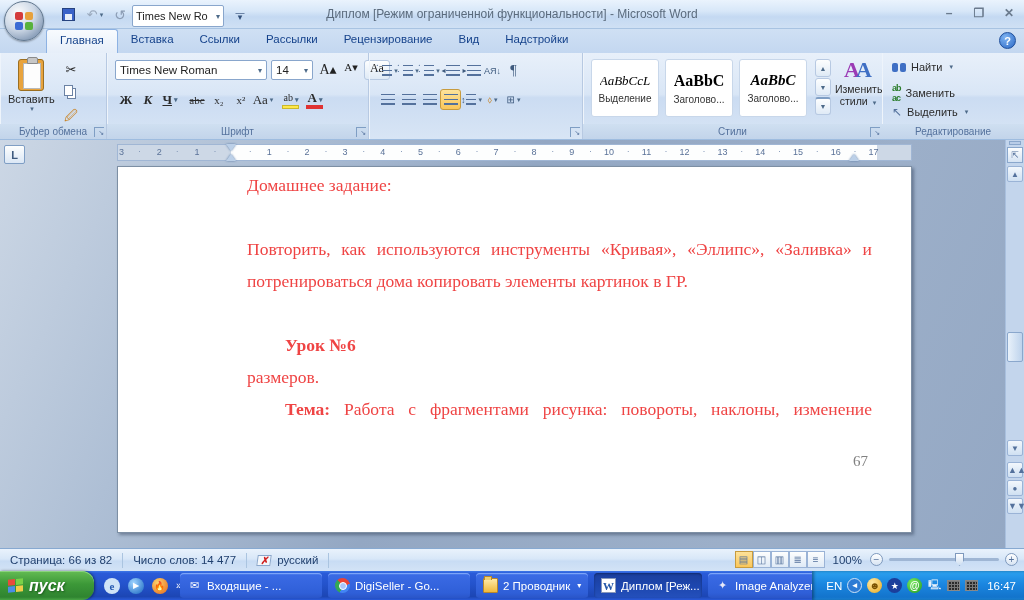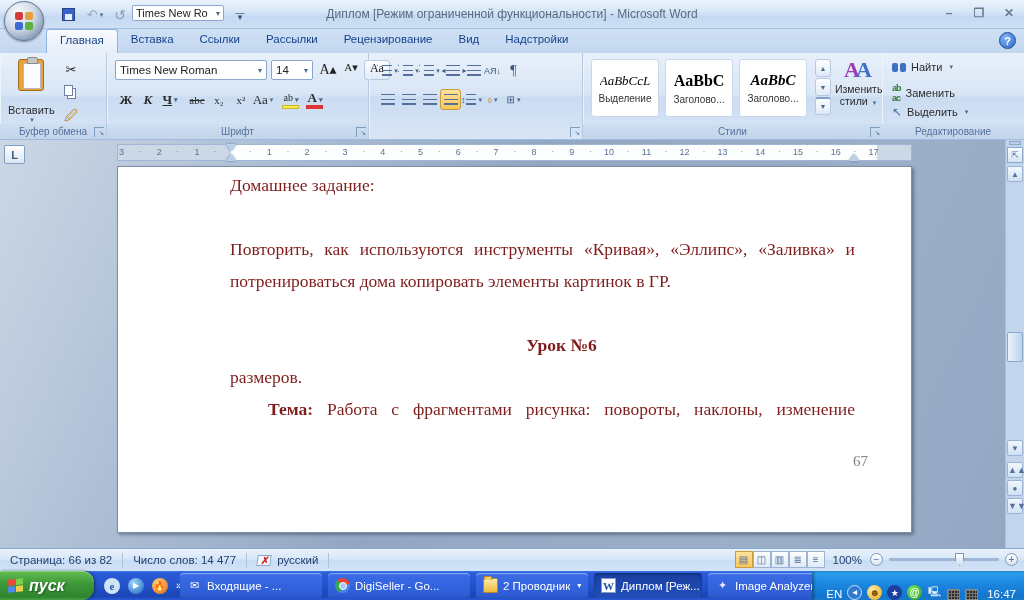--- a/index.html
+++ b/index.html
@@ -21,21 +21,21 @@
   #office-btn .logo i:nth-child(2){ background:#e7a13c; }
   #office-btn .logo i:nth-child(3){ background:#3c6bd4; }
   #office-btn .logo i:nth-child(4){ background:#58b23c; }
   .qat-btn { top:5px; height:19px; display:flex; align-items:center; justify-content:center;
     color:#33507a; font-size:13px; }
   #save-icon { left:58px; width:20px; }
   #save-icon .disk { width:13px; height:13px; background:#3a62c8; border:1px solid #27437f; position:relative; }
   #save-icon .disk::after { content:""; position:absolute; left:2px; bottom:0; width:7px; height:6px; background:#e8eef8; }
   #undo-btn { left:82px; width:26px; color:#9aa9bd; }
   #redo-btn { left:110px; width:20px; color:#8b9cb4; font-size:14px; }
-  #qat-font-box { left:132px; top:5px; width:92px; height:16px; background:#fff; border:1px solid #89a6cc;
+  #qat-font-box { left:132px; top:5px; width:92px; height:22px; background:#fff; border:1px solid #89a6cc;
     border-radius:2px; display:flex; align-items:center; padding:0 3px; font-size:11px; color:#222; }
   #qat-font-box .arrow { margin-left:auto; color:#4d6villa89; color:#4d6a89; font-size:8px; }
   #qat-more { left:232px; width:16px; font-size:9px; color:#33507a; flex-direction:column; line-height:4px; }
   #window-title { left:0; top:7px; width:1024px; text-align:center; color:#5b6b7d; font-size:12px; }
   .win-ctrls { right:6px; top:6px; display:flex; gap:12px; color:#6b7b8e; font-size:12px; font-weight:bold; }
   .win-ctrls span { width:18px; text-align:center; }
 
   
   #tabrow { left:0; top:29px; width:1024px; height:24px;
     background:linear-gradient(#cfe0f4, #c3d7f0); }
@@ -59,21 +59,21 @@
   .btn { display:inline-flex; align-items:center; justify-content:center; border-radius:3px; color:#2b2b2b; }
   .arrow-s { font-size:7px; color:#4d6a89; margin-left:2px; }
 
   
   #grp-clipboard { left:0; width:107px; }
   #paste-btn { position:absolute; left:8px; top:6px; width:46px; height:64px; text-align:center;
     font-size:11px; color:#2b2b2b; }
   #paste-btn .clip { margin:0 auto; width:26px; height:32px; background:#e8a33d; border:1px solid #9c6f21; border-radius:3px; position:relative; }
   #paste-btn .clip::before { content:""; position:absolute; left:4px; top:3px; width:16px; height:24px; background:#fdfdfd; border:1px solid #b9b9b9; }
   #paste-btn .clip::after { content:""; position:absolute; left:8px; top:-3px; width:9px; height:5px; background:#c7c7c7; border:1px solid #8a8a8a; border-radius:2px 2px 0 0; }
-  #paste-btn .lbl { margin-top:13px; }
+  #paste-btn .lbl { margin-top:2px; }
   .clip-col { position:absolute; left:60px; top:6px; display:flex; flex-direction:column; gap:4px; }
   .clip-col .btn { width:22px; height:20px; font-size:13px; }
   #copy-icon i { width:9px; height:11px; background:#fff; border:1px solid #6b82a4; display:block; box-shadow:3px 3px 0 -1px #fff, 3px 3px 0 0 #6b82a4; margin:-3px 3px 3px -3px; }
   #fmt-paint-icon { color:#c9862b; }
 
   
   #grp-font { left:107px; width:262px; }
   .combo { position:absolute; height:20px; background:#fff; border:1px solid #89a6cc; border-radius:2px;
     display:flex; align-items:center; padding:0 4px; font-size:11.5px; color:#222; }
   .combo .arrow { margin-left:auto; font-size:8px; color:#4d6a89; }
@@ -138,25 +138,25 @@
   #ruler .margin-zone.right { left:auto; right:0; width:34px; }
   .rnum { position:absolute; top:2px; font-size:9px; color:#5a7298; }
   .rdot { position:absolute; top:1px; font-size:9px; color:#7e94b5; }
   .ind-top { position:absolute; left:108px; top:-1px; width:0; height:0;
     border-left:5px solid transparent; border-right:5px solid transparent; border-top:7px solid #bcd0e8; filter:drop-shadow(0 0 1px #5a7ca8); }
   .ind-bot { position:absolute; left:108px; bottom:-1px; width:0; height:0;
     border-left:5px solid transparent; border-right:5px solid transparent; border-bottom:7px solid #bcd0e8; filter:drop-shadow(0 0 1px #5a7ca8); }
   .ind-right { left:731px; }
   #page { left:117px; top:26px; width:795px; height:367px; background:#fff;
     border:1px solid #7d8fa4; border-color:#7d8fa4; box-shadow:2px 2px 3px rgba(40,55,80,.45); }
-  #doc-text { position:absolute; left:112px; top:2px; width:625px;
-    font-family:"Liberation Serif", serif; font-size:17.5px; color:#7f1d1d; }
+  #doc-text { position:absolute; left:129px; top:2px; width:625px;
+    font-family:"Liberation Serif", serif; font-size:17.5px; color:#ef4444; }
   .dline { height:32px; line-height:32px; text-align:left; white-space:nowrap; }
   .dline.stretch { text-align:justify; text-align-last:justify; white-space:normal; height:32px; overflow:hidden; }
-  .dline.indent { padding-left:38px;text-align:center; }
+  .dline.indent { padding-left:38px; }
   .dline b { font-weight:bold; }
   #page-number { position:absolute; left:710px; top:286px; width:40px; text-align:right;
     font-family:"Liberation Serif", serif; font-size:15px; color:#808080; }
 
   
   #vscroll { left:1005px; top:0px; width:19px; height:408px; background:#c3d5ec; border-left:1px solid #a9c0de; }
   #split-handle { position:absolute; left:3px; top:1px; width:12px; height:4px; background:#b9cde8; border:1px solid #8aa7cc; }
   #ruler-toggle { position:absolute; left:1px; top:7px; width:16px; height:16px; background:linear-gradient(#fdfefe,#d5e3f3);
     border:1px solid #8aa7cc; font-size:9px; color:#54719c; text-align:center; line-height:14px; }
   .sc-btn { position:absolute; left:1px; width:16px; height:16px; background:linear-gradient(#f2f7fc,#cfe0f2);
@@ -211,21 +211,21 @@
   .tbtn .ticon { flex:0 0 auto; width:15px; height:15px; display:flex; align-items:center; justify-content:center; font-size:11px; }
   .ti-mail { color:#fff; }
   .ti-chrome { width:13px; height:13px; border-radius:50%;
     background:conic-gradient(from -40deg, #ea4335 0 120deg, #4285f4 0 240deg, #34a853 0 360deg); position:relative; }
   .ti-chrome::after { content:""; position:absolute; left:3.5px; top:3.5px; width:6px; height:6px; border-radius:50%; background:#a8c7fa; border:1px solid #fff; }
   .ti-folder { width:14px; height:11px; background:linear-gradient(#ffe9a8,#f0b93c); border:1px solid #b9872a; border-radius:1px; position:relative; }
   .ti-folder::before { content:""; position:absolute; left:0; top:-3px; width:6px; height:3px; background:#f0cf6e; border:1px solid #b9872a; border-bottom:none; border-radius:1px 1px 0 0; }
   .ti-word { width:14px; height:14px; background:#fff; border:1px solid #8899bb; color:#2457a8; font-weight:bold; font-size:10px; font-family:"Liberation Serif", serif; display:flex; align-items:center; justify-content:center; }
   .ti-star4 { color:#e8e8f8; font-size:12px; }
   .tbtn .grp-arrow { font-size:8px; margin-left:2px; }
-  #tray { position:absolute; right:0; top:0; height:29px; display:flex; align-items:flex-end; gap:5px; padding:0 8px 0 14px;
+  #tray { position:absolute; right:0; top:0; height:29px; display:flex; align-items:center; gap:5px; padding:0 8px 0 14px;
     background:linear-gradient(#2da2f0 0%, #1b86e0 45%, #1374cc 90%, #1e8ee6 100%);
     box-shadow:2px 0 3px rgba(0,0,0,.35) inset; color:#fff; }
   #tray .lang { font-size:11.5px; }
   .tray-ic { width:15px; height:15px; border-radius:50%; display:flex; align-items:center; justify-content:center; font-size:9px; color:#fff; }
   #tr-collapse { background:#2d7bd4; border:1px solid #cfe3f7; font-size:8px; }
   #tr-person { background:radial-gradient(circle at 35% 30%, #ffe9a0, #e8a820); color:#7a5200; font-size:10px; }
   #tr-star { background:#1b3e9c; font-size:9px; }
   #tr-icq { background:radial-gradient(circle at 35% 30%, #7ae860, #1f9c20); font-weight:bold; font-size:10px; }
   #tr-net { border-radius:0; font-size:10px; color:#e8f2fc; }
   .tr-grid { width:13px; height:11px; border-radius:0; background:#2a2a2a; border:1px solid #888;

